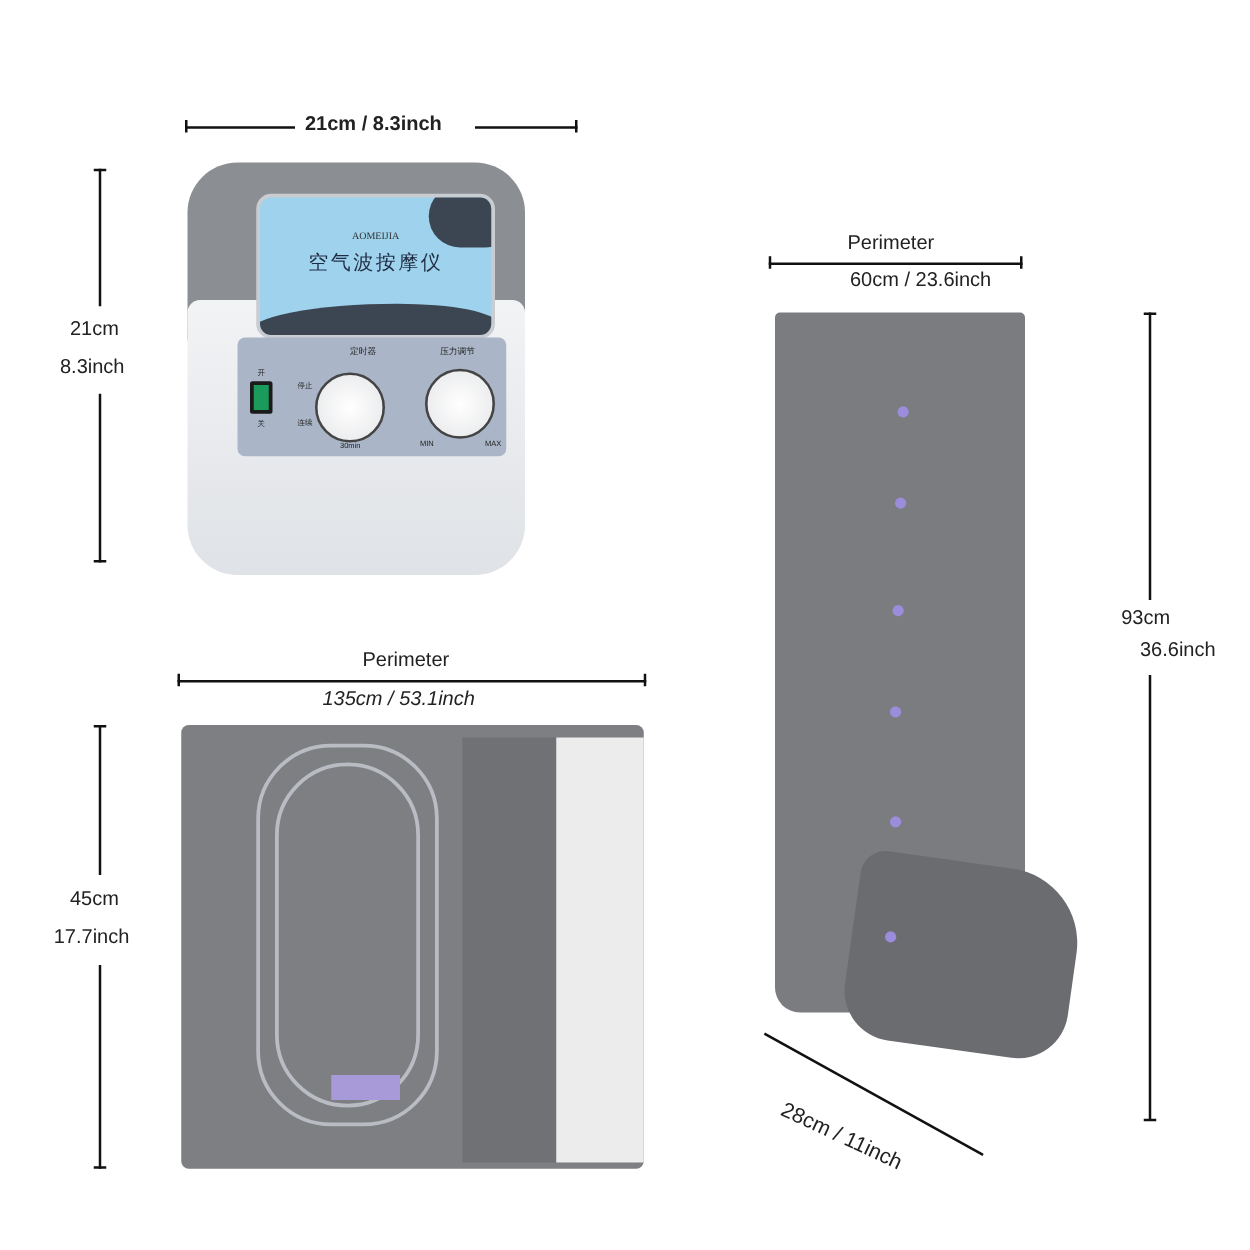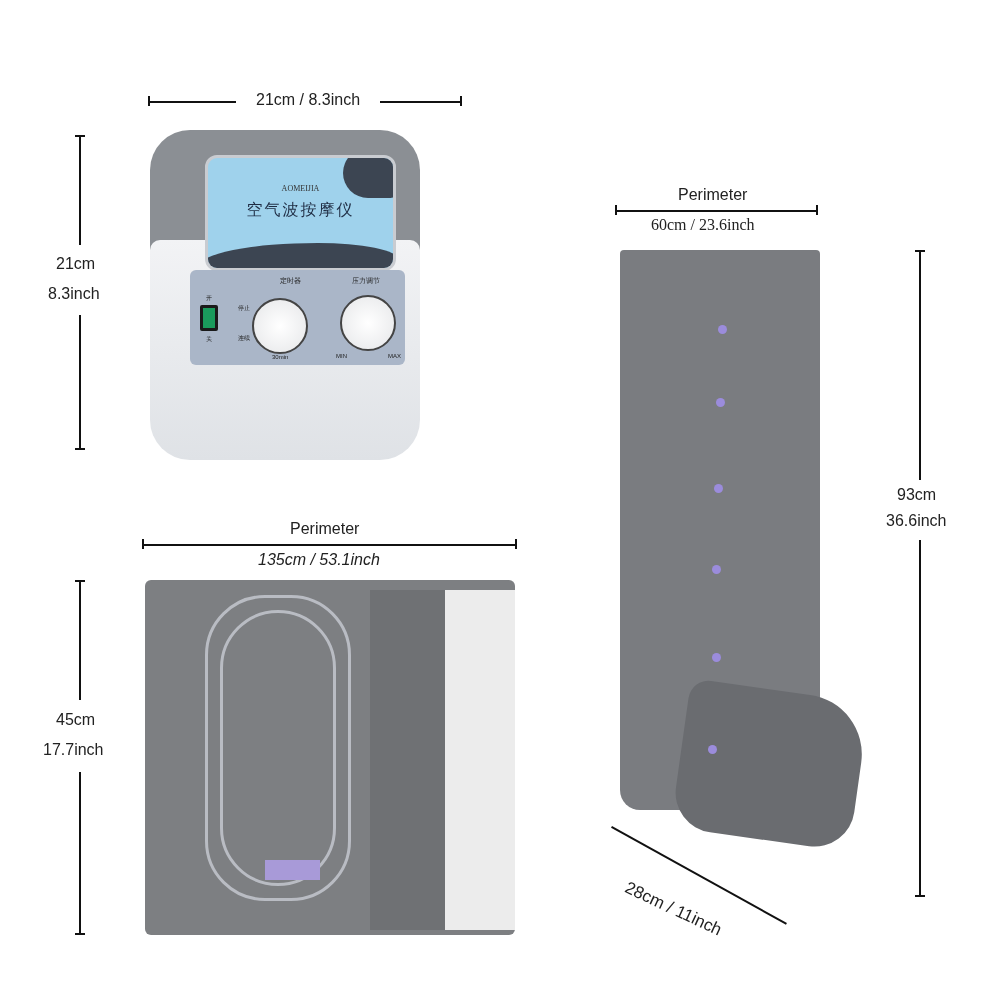--- a/index.html
+++ b/index.html
@@ -34,21 +34,21 @@
   .leg{left:620px;top:250px;width:240px;height:620px;}
   .leg-shape{position:absolute;left:0;top:0;width:200px;height:560px;background:#7a7c80;border-radius:4px 4px 20px 20px;}
   .leg-foot{position:absolute;left:60px;top:440px;width:180px;height:150px;background:#6a6c70;border-radius:20px 60px 40px 40px;transform:rotate(8deg);}
   .bead{position:absolute;width:9px;height:9px;border-radius:50%;background:#9b8cdc;}
 </style>
 </head>
 <body>
 
 <div class="hline" style="left:148px;top:101px;width:88px;"></div>
 <div class="tick-v" style="left:148px;top:96px;"></div>
-<div class="abs lbl" style="left:256px;top:91px;">21cm / 8.3inch</div>
+<div class="abs lbl" style="left:244px;top:91px;font-weight:bold;">21cm / 8.3inch</div>
 <div class="hline" style="left:380px;top:101px;width:82px;"></div>
 <div class="tick-v" style="left:460px;top:96px;"></div>
 
 <div class="vline" style="left:79px;top:135px;height:110px;"></div>
 <div class="tick-h" style="left:75px;top:135px;"></div>
 <div class="abs lbl" style="left:56px;top:255px;">21cm</div>
 <div class="abs lbl" style="left:48px;top:285px;">8.3inch</div>
 <div class="vline" style="left:79px;top:315px;height:135px;"></div>
 <div class="tick-h" style="left:75px;top:448px;"></div>
 
@@ -97,26 +97,26 @@
   <div class="wrap-white"></div>
   <div class="tube" style="left:60px;top:15px;width:140px;height:300px;"></div>
   <div class="tube" style="left:75px;top:30px;width:110px;height:270px;"></div>
 </div>
 <div class="abs connector"></div>
 
 <div class="abs lbl" style="left:678px;top:186px;">Perimeter</div>
 <div class="hline" style="left:615px;top:210px;width:203px;"></div>
 <div class="tick-v" style="left:615px;top:205px;"></div>
 <div class="tick-v" style="left:816px;top:205px;"></div>
-<div class="abs lbl" style="left:651px;top:216px;font-family:Liberation Serif, serif;">60cm / 23.6inch</div>
+<div class="abs lbl" style="left:680px;top:216px;">60cm / 23.6inch</div>
 
 <div class="vline" style="left:919px;top:250px;height:230px;"></div>
 <div class="tick-h" style="left:915px;top:250px;"></div>
 <div class="abs lbl" style="left:897px;top:486px;">93cm</div>
-<div class="abs lbl" style="left:886px;top:512px;">36.6inch</div>
+<div class="abs lbl" style="left:912px;top:512px;">36.6inch</div>
 <div class="vline" style="left:919px;top:540px;height:356px;"></div>
 <div class="tick-h" style="left:915px;top:895px;"></div>
 
 <div class="abs leg">
   <div class="leg-shape"></div>
   <div class="leg-foot"></div>
   <div class="bead" style="left:98px;top:75px;"></div>
   <div class="bead" style="left:96px;top:148px;"></div>
   <div class="bead" style="left:94px;top:234px;"></div>
   <div class="bead" style="left:92px;top:315px;"></div>

